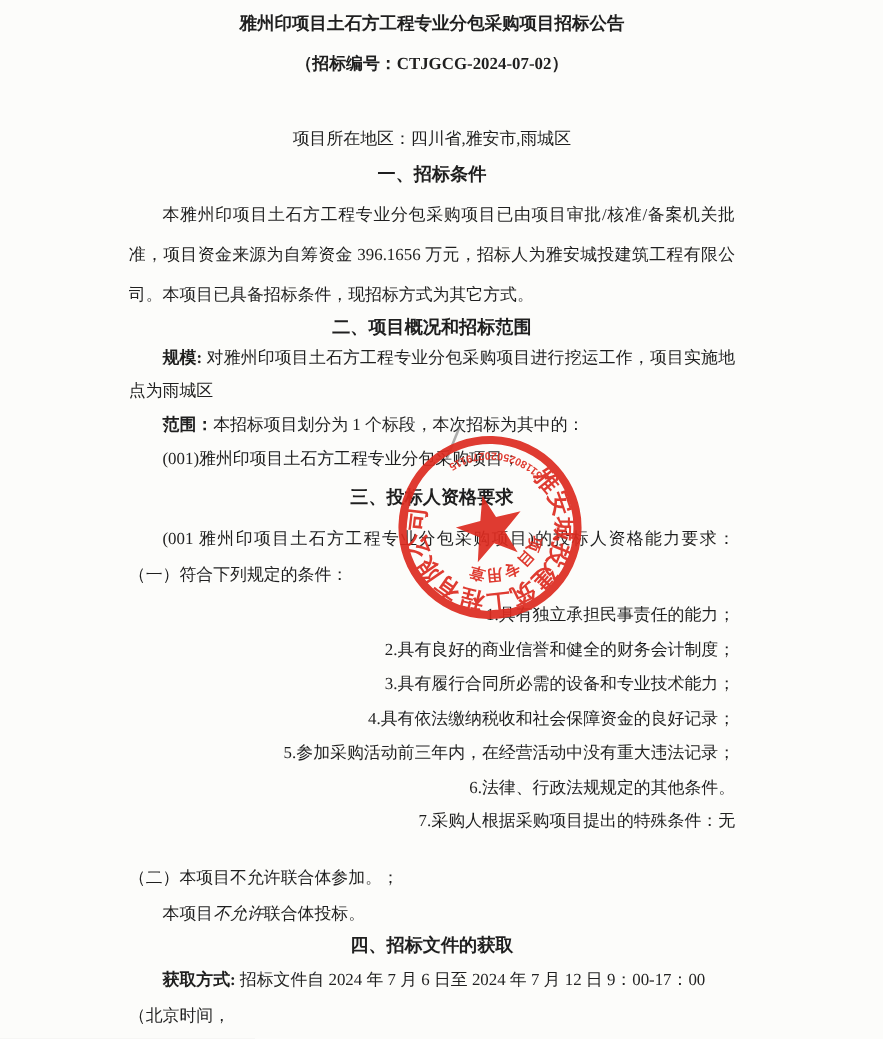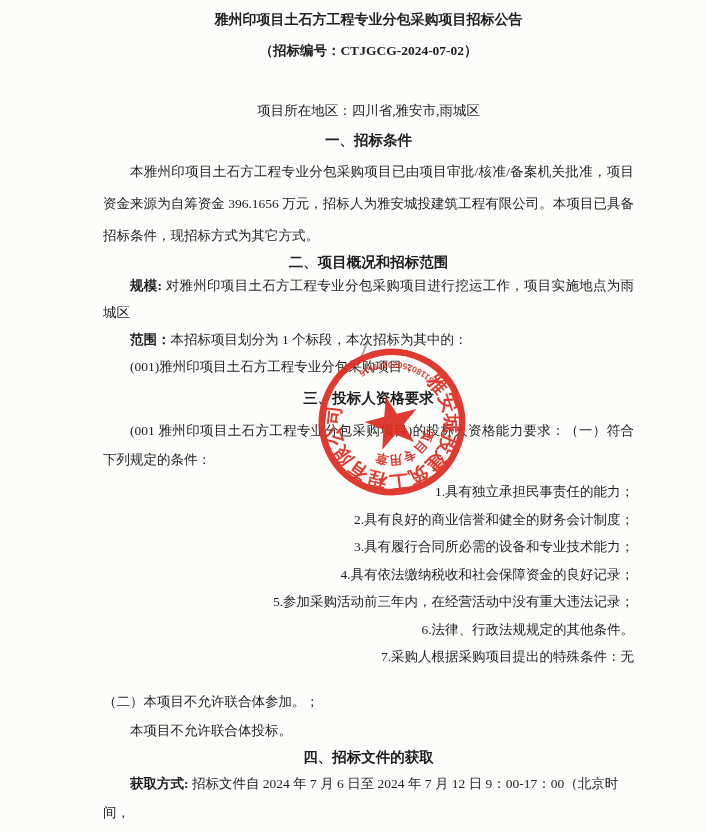--- a/index.html
+++ b/index.html
@@ -4,38 +4,38 @@
 <style>
   * { margin:0; padding:0; box-sizing:border-box; }
   html,body { width:706px; height:831px; }
   body { background:#e9e9e9; }
   .page {
     position:relative; width:706px; height:831px; overflow:hidden;
     background:#fcfcfa;
     color:#1f1f1f;
     font-family:"Liberation Serif","DejaVu Serif",serif;
     font-size:13.5px;
-    padding:10px 72px 0 103px;
+    padding:10px 118px 0 103px;
   }
   .title { text-align:center; font-weight:bold; font-size:14px; line-height:20px; font-family:"Liberation Serif","DejaVu Serif",serif; }
   .subtitle { text-align:center; font-weight:bold; font-size:13.5px; line-height:20px; margin-top:11px; }
   .location { margin-top:41px; line-height:18px;text-align:center; }
   .h { font-weight:bold; font-size:14.5px; line-height:20px; font-family:"Liberation Sans","DejaVu Sans",sans-serif;text-align:center; }
   .h1 { margin-top:10px; }
   .h3 { margin-top:8px; }
   .h4 { margin-top:2px; }
   .p1 { line-height:32px; text-align:justify; text-indent:2em; margin-top:6px; }
   .p27 { line-height:27px; text-align:justify; }
   .ind { text-indent:2em; }
   .intro { line-height:29px; text-align:justify; text-indent:2em; margin-top:8px; }
   .items { line-height:27.5px; margin-top:4px;text-align:right; }
   .joint { line-height:29px; margin-top:16px; }
   .get { line-height:29px; margin-top:2px; }
   .b { font-weight:bold; }
-  .it { }
+  .it { font-style:italic; }
   .seal { position:absolute; left:317px; top:347px; width:150px; height:150px; opacity:0.92; }
   .seal text { font-family:"Liberation Sans","DejaVu Sans",sans-serif; }
   .pen-mark { position:absolute; left:362px; top:338px; width:1.5px; height:30px;
     background:#6a6a6a; opacity:0.55; transform:rotate(22deg); }
 </style>
 </head>
 <body>
 
 <div class="page">
 

